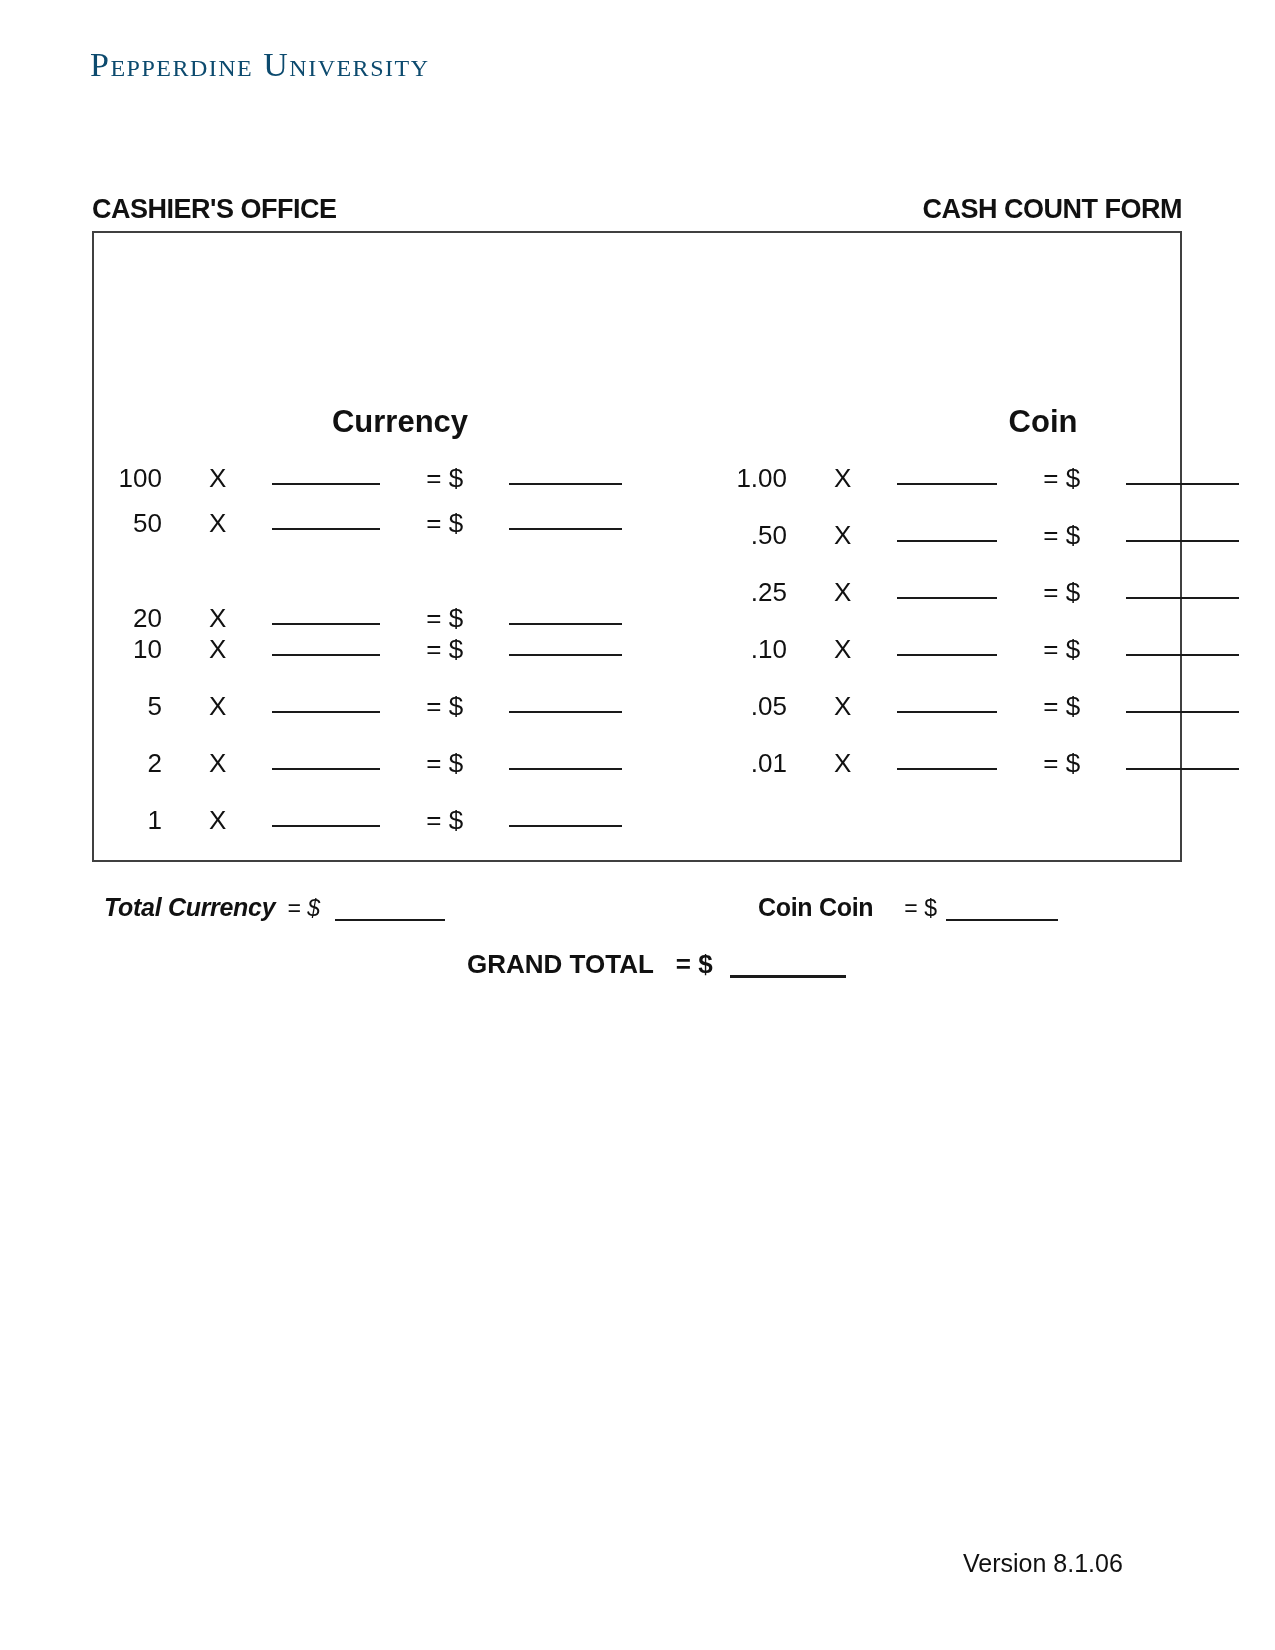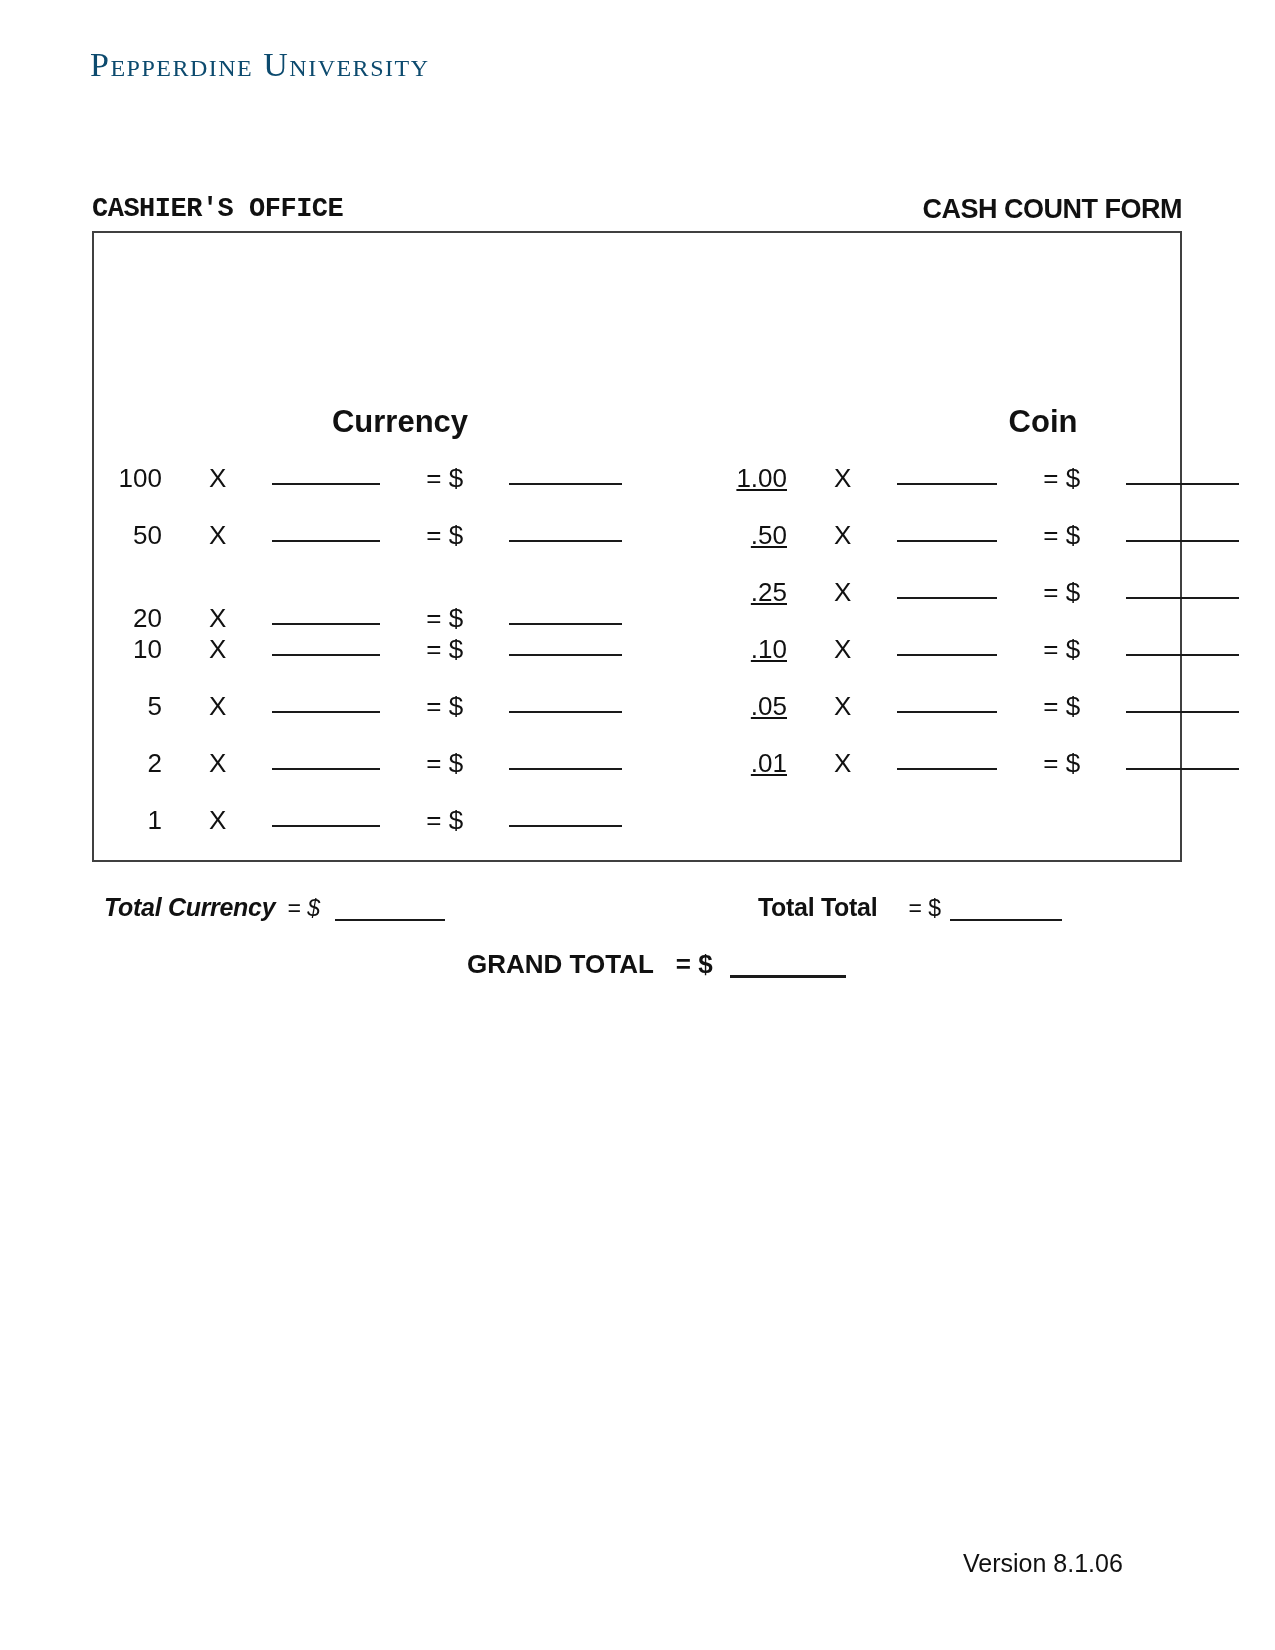--- a/index.html
+++ b/index.html
@@ -17,21 +17,20 @@
     font-variant: small-caps;
     font-size: 34px; letter-spacing: 1.5px; color: #0c4a6e;
     white-space: nowrap;
   }
 
   
   .office-heading {
     position: absolute; left: 92px; top: 194px;
     font-size: 27px; font-weight: bold; letter-spacing: -0.5px;
     white-space: nowrap;
-    font-family: Liberation Mono, monospace;
   }
   .form-title-heading {
     position: absolute; right: 93px; top: 194px;
     font-size: 27px; font-weight: bold; letter-spacing: -0.5px;
     white-space: nowrap;
   }
 
   
   .form-box {
     position: absolute; left: 92px; top: 231px;
@@ -51,21 +50,21 @@
   
   .count-row {
     position: absolute;
     display: flex; align-items: center;
     font-size: 26px; white-space: nowrap; gap: 39px;
   }
   .count-row.left-col { left: 104px; }
   .count-row.right-col { left: 727px; }
   .denom { display: inline-block; text-align: right; }
   .left-col .denom { width: 58px; }
-  .right-col .denom { width: 60px; text-decoration: underline; }
+  .right-col .denom { width: 60px; }
   .x-sym { margin-left: 8px; }
   .eqd { margin-left: 7px; }
 
   .blank {
     display: inline-block; height: 2px;
     border-bottom: 2px solid #1a1a1a;
     position: relative; top: 5px;
   }
   .blank.count { margin-left: 7px; width: 108px; }
   .right-col .blank.count { width: 100px; }
@@ -113,21 +112,21 @@
 <div class="col-heading currency">Currency</div>
 <div class="col-heading coin">Coin</div>
 
 <div class="count-row left-col" style="top:463px">
   <span class="denom">100</span>
   <span class="x-sym">X</span>
   <span class="blank count"></span>
   <span class="eqd">= $</span>
   <span class="blank amount"></span>
 </div>
-<div class="count-row left-col" style="top:520px">
+<div class="count-row left-col" style="top:508px">
   <span class="denom">50</span>
   <span class="x-sym">X</span>
   <span class="blank count"></span>
   <span class="eqd">= $</span>
   <span class="blank amount"></span>
 </div>
 <div class="count-row left-col" style="top:603px">
   <span class="denom">20</span>
   <span class="x-sym">X</span>
   <span class="blank count"></span>
@@ -205,21 +204,21 @@
   <span class="eqd">= $</span>
   <span class="blank amount"></span>
 </div>
 
 <div class="totals-row currency">
   <span class="totals-label">Total Currency</span>
   <span class="eqd">= $</span>
   <span class="blank"></span>
 </div>
 <div class="totals-row coin">
-  <span class="totals-label">Total Total</span>
+  <span class="totals-label">Coin Coin</span>
   <span class="eqd">= $</span>
   <span class="blank"></span>
 </div>
 
 <div class="grand-total-row">
   <span>GRAND TOTAL</span>
   <span class="eqd">= $</span>
   <span class="blank"></span>
 </div>
 

